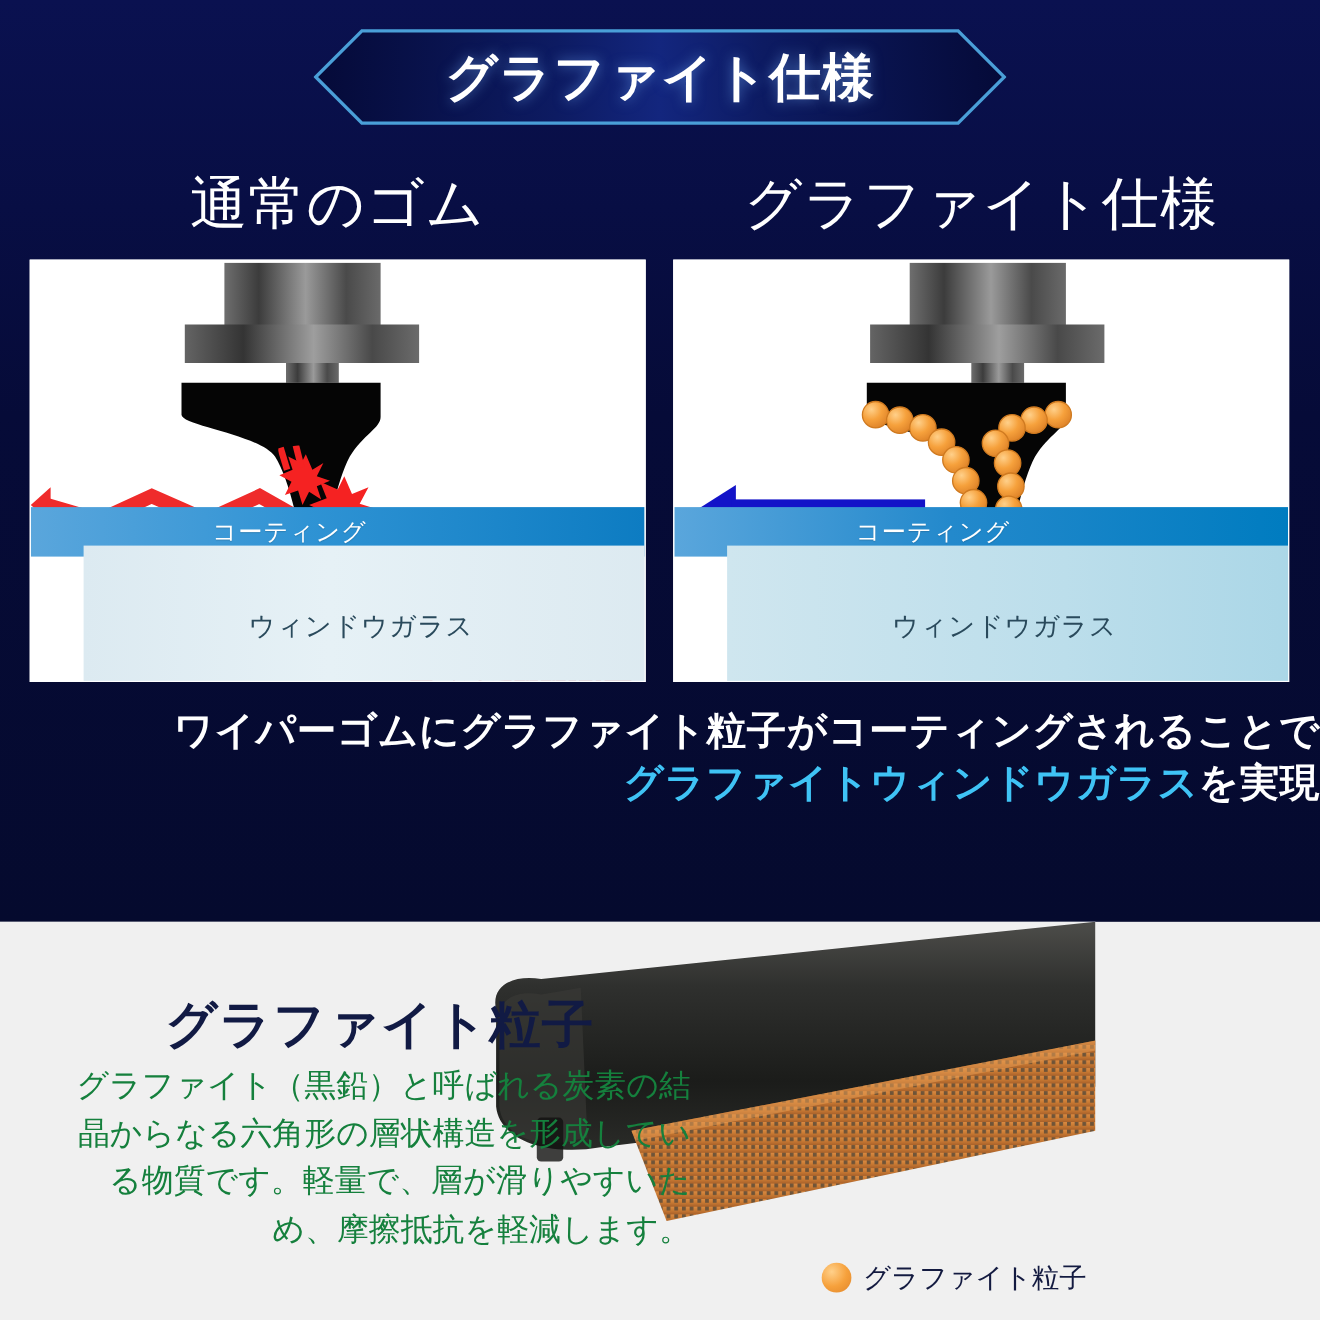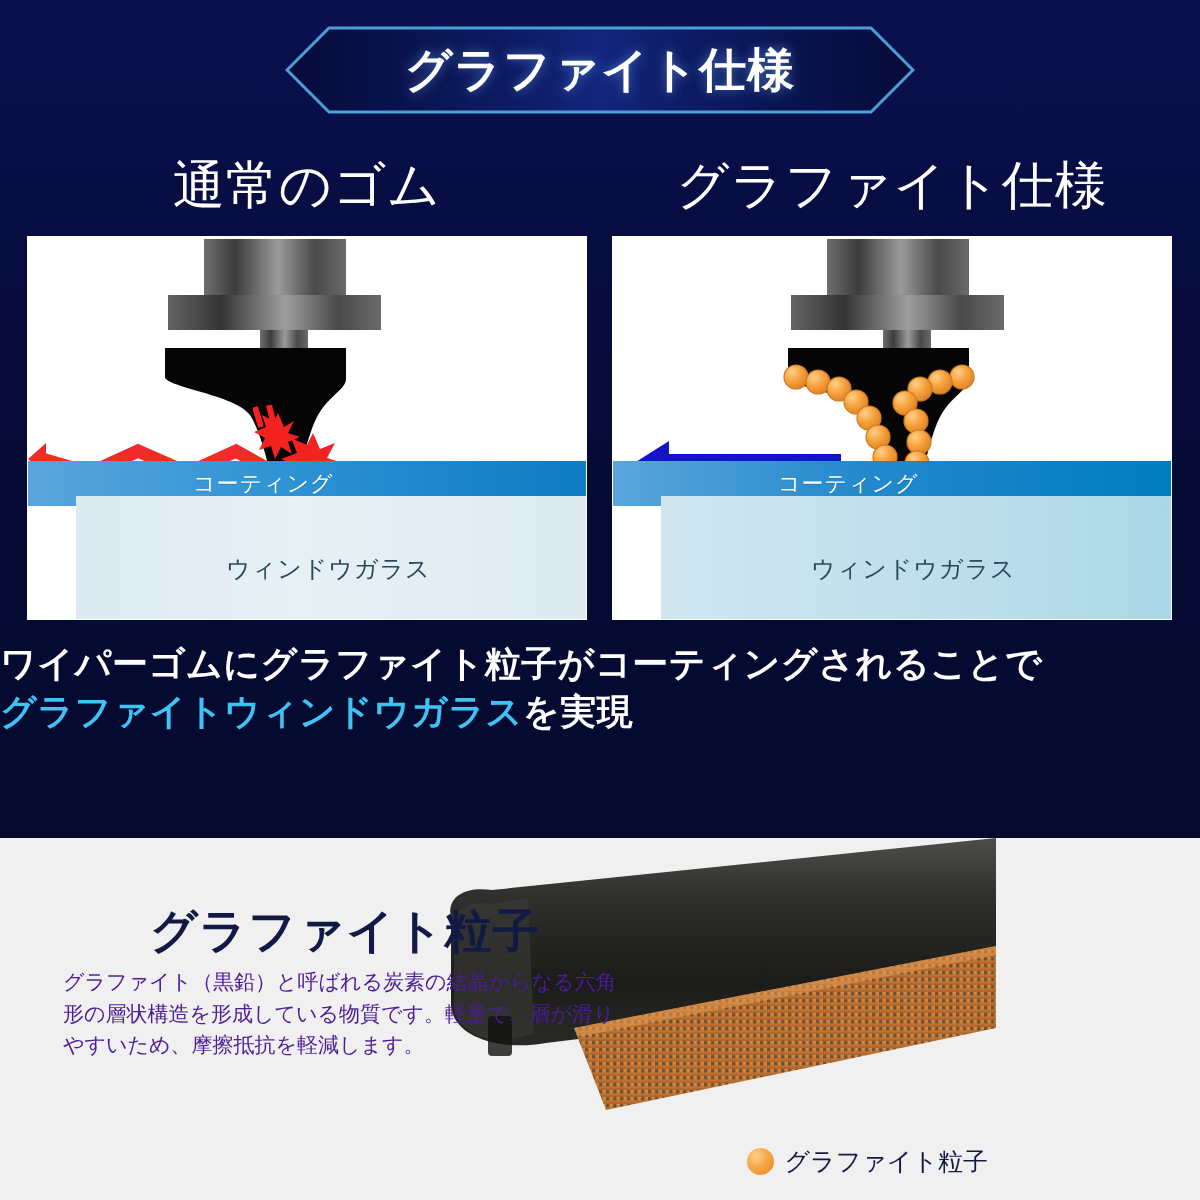--- a/index.html
+++ b/index.html
@@ -72,38 +72,38 @@
     position:absolute; border-radius:11px; color:#fff;
     font-size:23px; font-weight:bold; letter-spacing:.5px;
     display:flex; align-items:center; justify-content:center;
     padding:0 17px; height:42px; white-space:nowrap;
   }
   .badge-red  { background:#f23b3b; left:345px; top:366px; }
 
   
   .lead {
     position:absolute; left:0; top:640px; width:1200px;
-    text-align:left; color:#ffffff;
+    text-align:right; color:#ffffff;
     font-size:36px; font-weight:bold; line-height:1.33;
     letter-spacing:.5px;
   }
   .lead .hl { color:#3fc3f5; }
 
   
   .bottom-section {
     position:absolute; left:0; top:838px; width:996px; height:362px;
     background:#f0f0f0; overflow:hidden;
   }
   .bottom-heading {
     position:absolute; left:150px; top:62px;
     font-size:47px; font-weight:bold; color:#111a44; letter-spacing:1px;
   }
   .bottom-body {
     position:absolute; left:63px; top:128px; width:565px;
-    font-size:21px; line-height:1.5; color:#4c1d95;
+    font-size:29px; line-height:1.5; color:#15803d;text-align:right;
   }
 
   .legend {
     position:absolute; right:8px; bottom:22px;
     display:flex; align-items:center; gap:10px;
     font-size:25px; color:#131a40;
   }
   .legend-dot {
     width:27px; height:27px; border-radius:50%;
     background:radial-gradient(circle at 34% 30%, #ffd08a 0%, #f6a13c 52%, #e0852a 100%);

